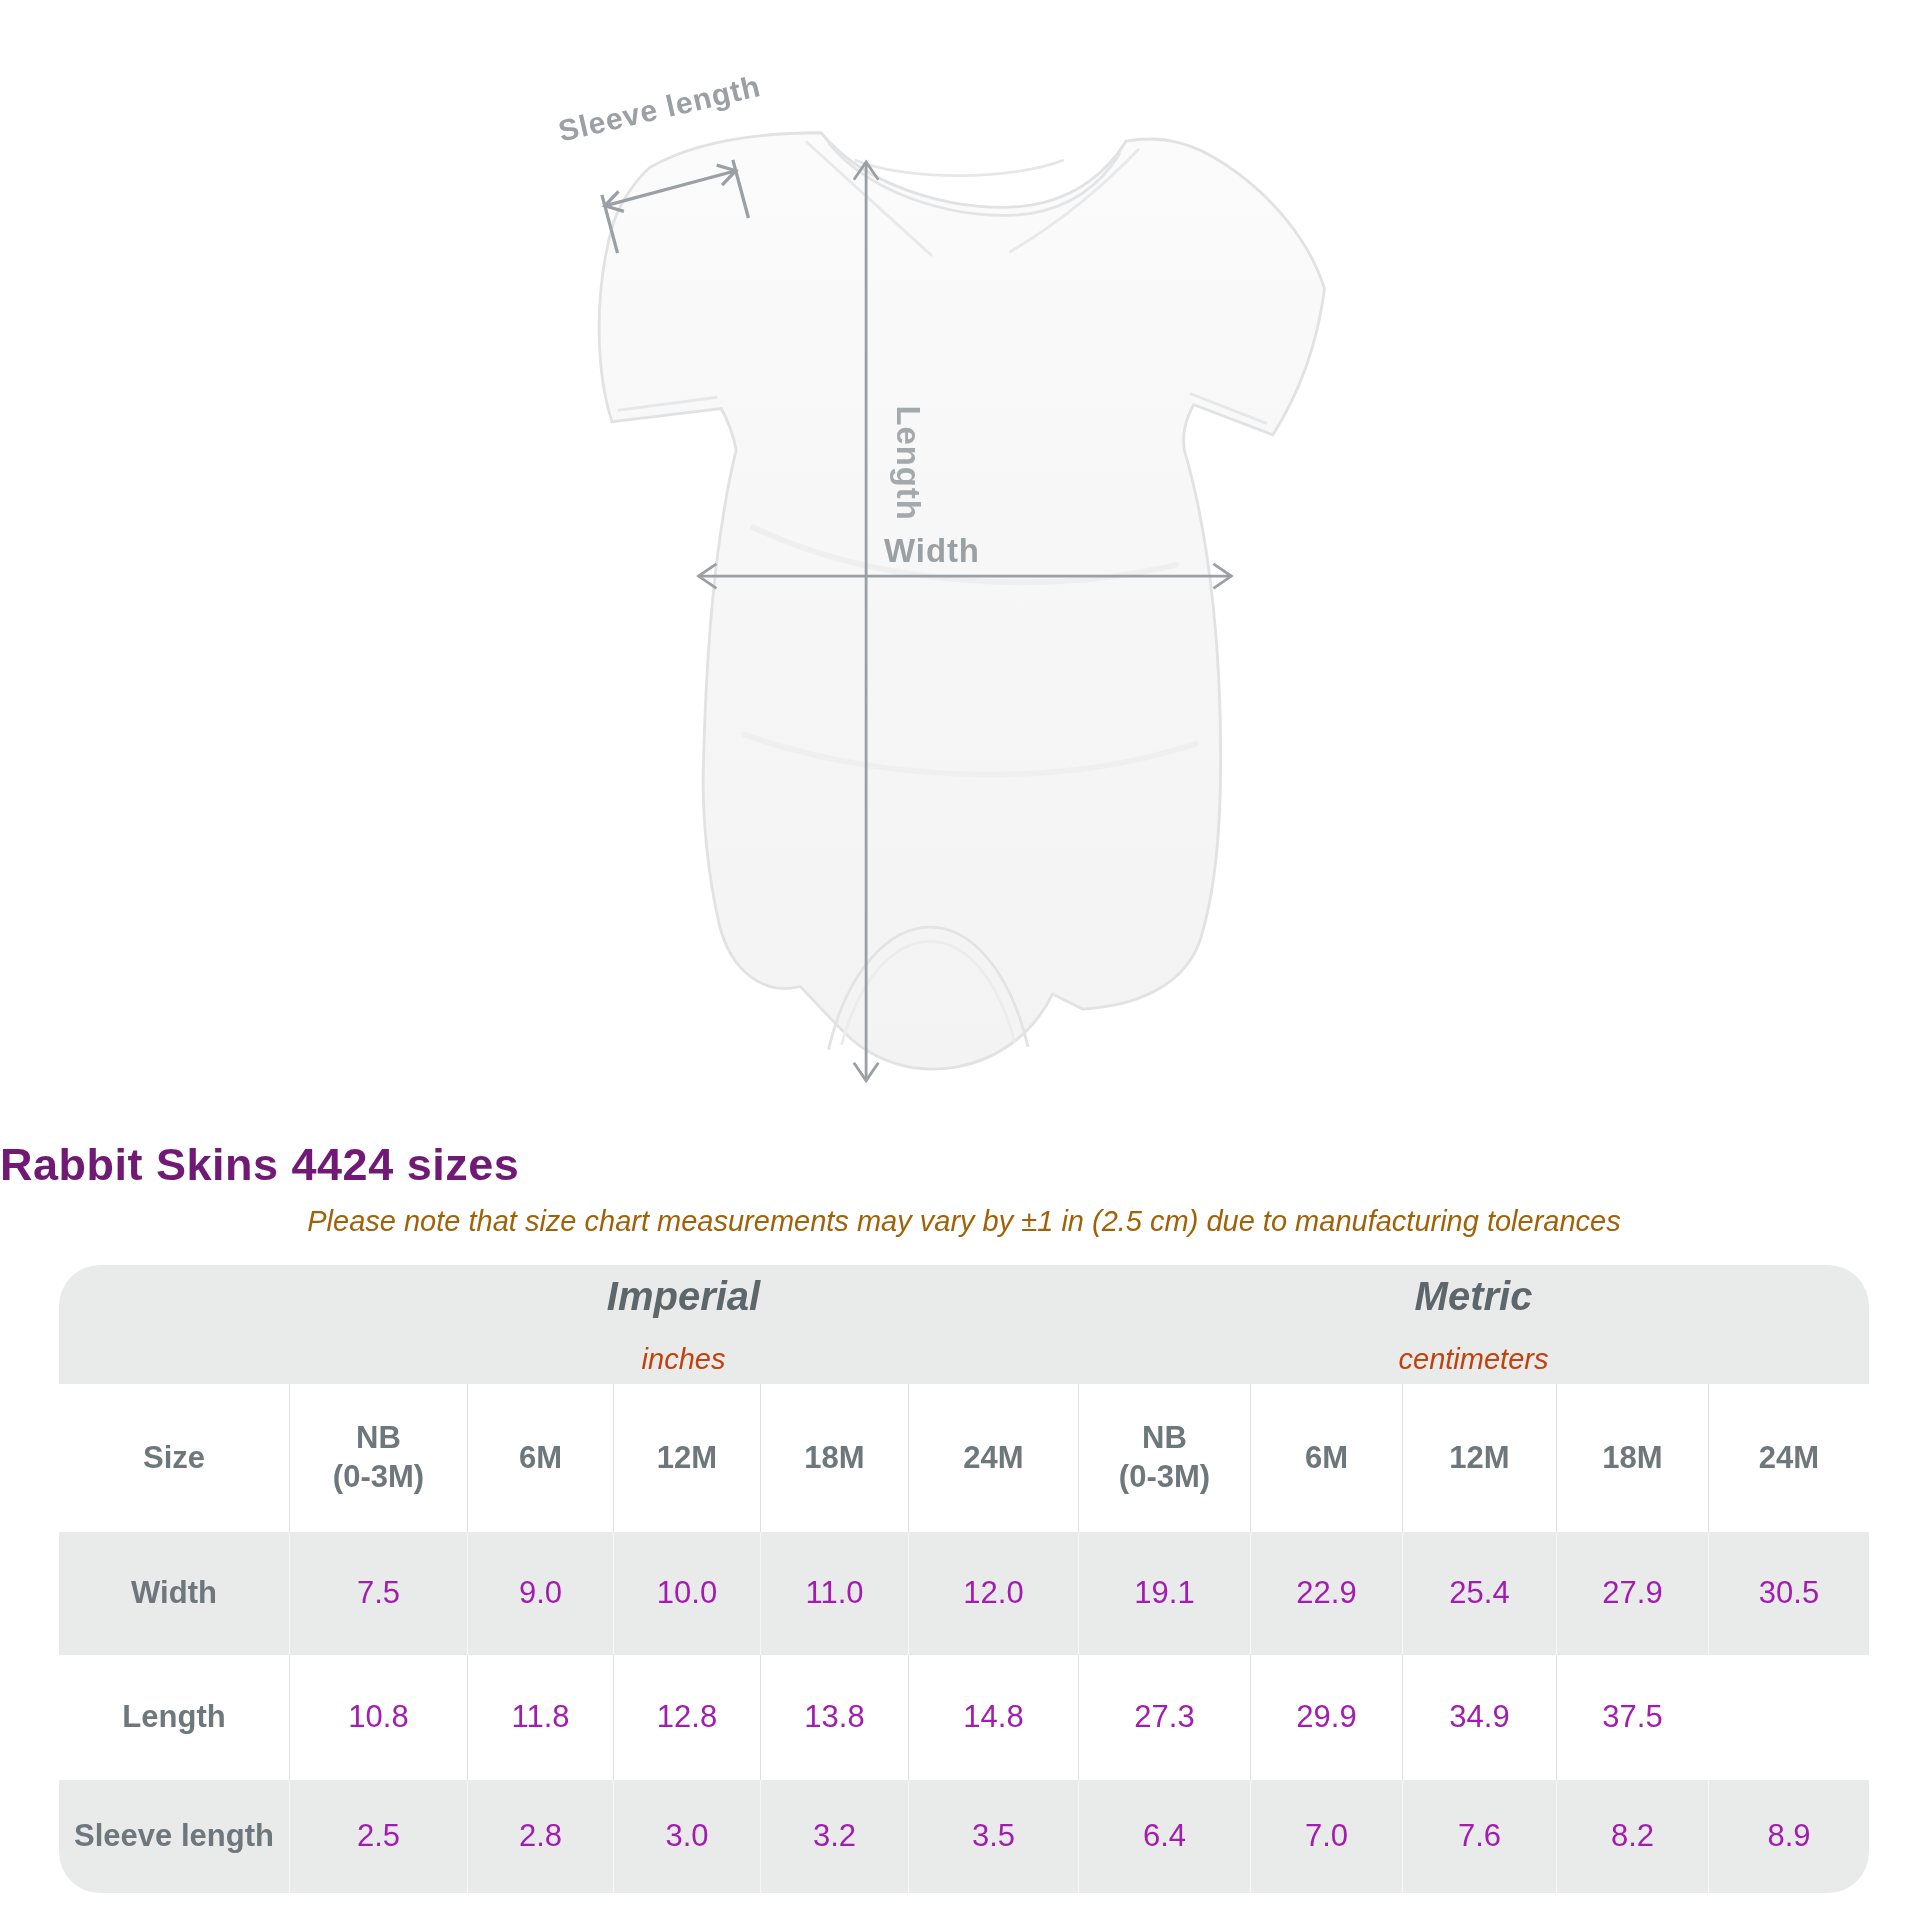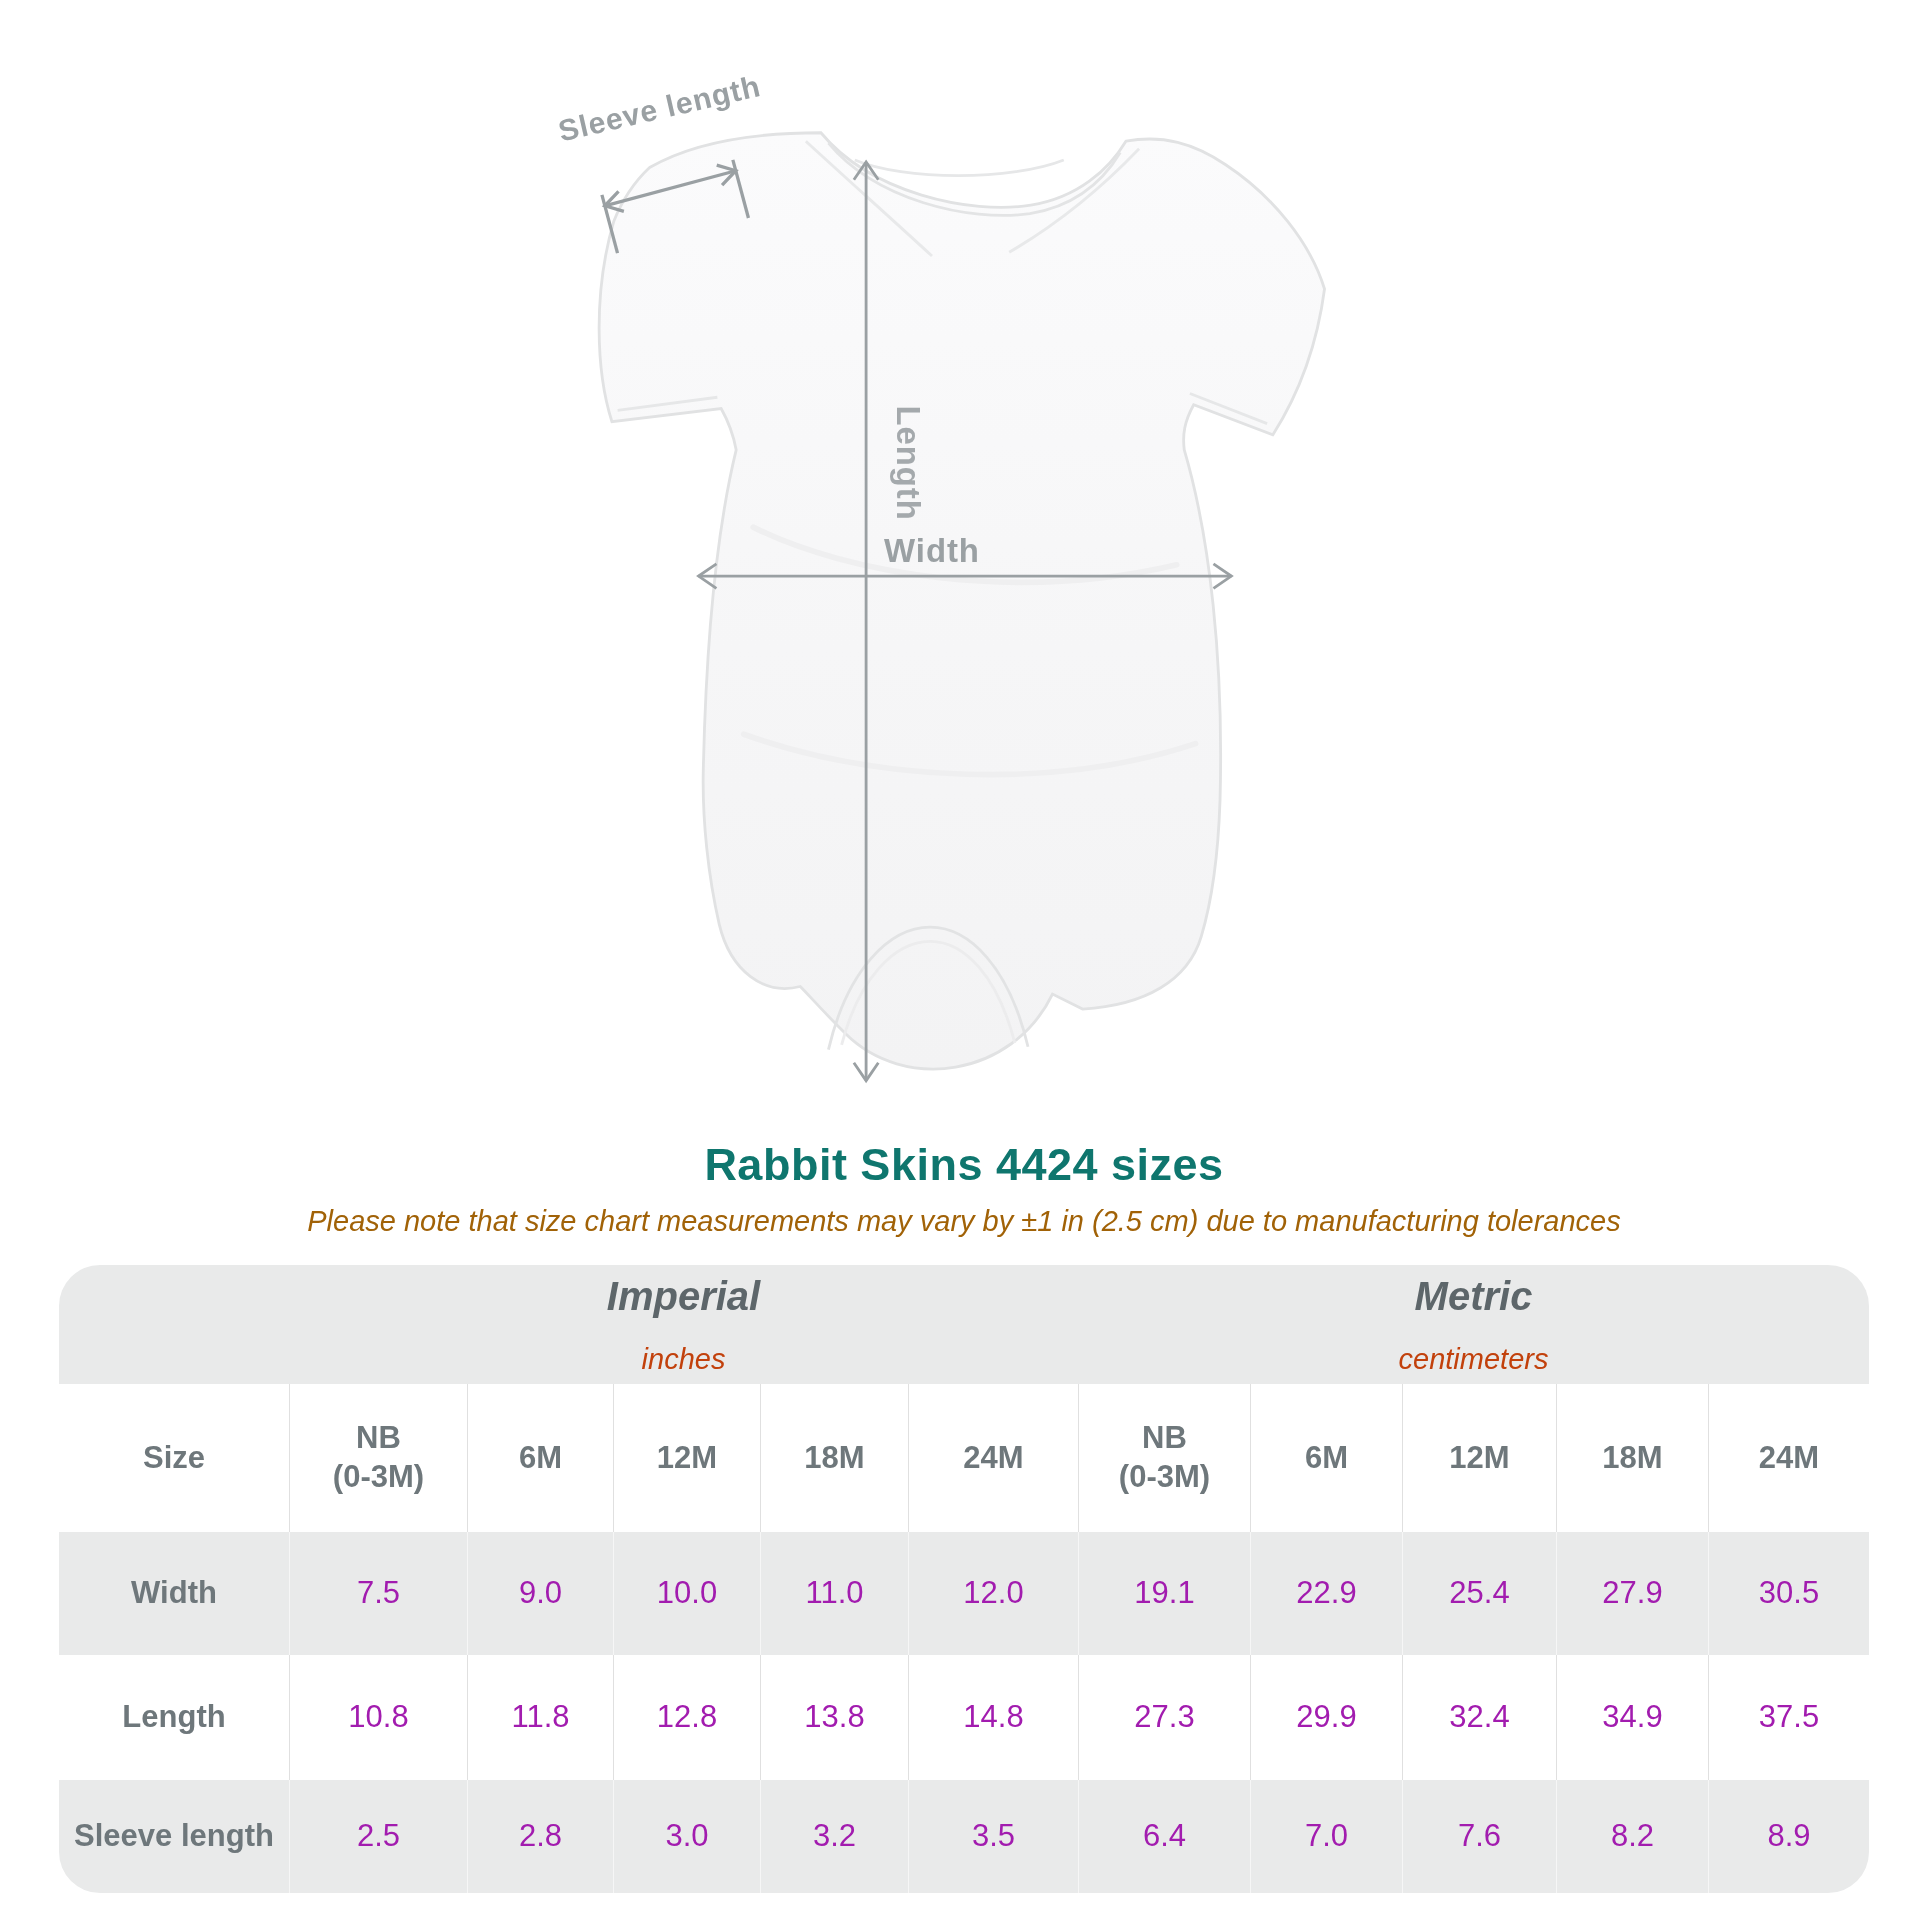--- a/index.html
+++ b/index.html
@@ -6,22 +6,22 @@
   body{
     width:1928px;height:1928px;position:relative;background:#ffffff;
     font-family:"Liberation Sans","DejaVu Sans",sans-serif;
     -webkit-font-smoothing:antialiased;
   }
   
   .diagram-svg{position:absolute;left:0;top:0;}
 
   
   .chart-title{
-    position:absolute;top:1139px;left:0;width:100%;text-align:center;
-    font-size:45px;font-weight:bold;color:#0f766e;letter-spacing:0.5px;
+    position:absolute;top:1139px;left:0;width:100%;text-align:left;
+    font-size:45px;font-weight:bold;color:#701a75;letter-spacing:0.5px;
   }
   .chart-subtitle{
     position:absolute;top:1205px;left:0;width:100%;text-align:center;
     font-size:29px;font-style:italic;color:#a16207;
   }
 
   
   .size-table{
     position:absolute;left:59px;top:1265px;width:1810px;
     border-radius:41px;overflow:hidden;background:#ffffff;
@@ -176,21 +176,20 @@
     </div>
   <div class="row r-data" id="data-row-1">
       <div class="cell label">Length</div>
       <div class="cell value">10.8</div>
       <div class="cell value">11.8</div>
       <div class="cell value">12.8</div>
       <div class="cell value">13.8</div>
       <div class="cell value">14.8</div>
       <div class="cell value">27.3</div>
       <div class="cell value">29.9</div>
-      <div class="cell value">32.4</div>
       <div class="cell value">34.9</div>
       <div class="cell value">37.5</div>
     </div>
   <div class="row r-data gray" id="data-row-2">
       <div class="cell label">Sleeve length</div>
       <div class="cell value">2.5</div>
       <div class="cell value">2.8</div>
       <div class="cell value">3.0</div>
       <div class="cell value">3.2</div>
       <div class="cell value">3.5</div>

